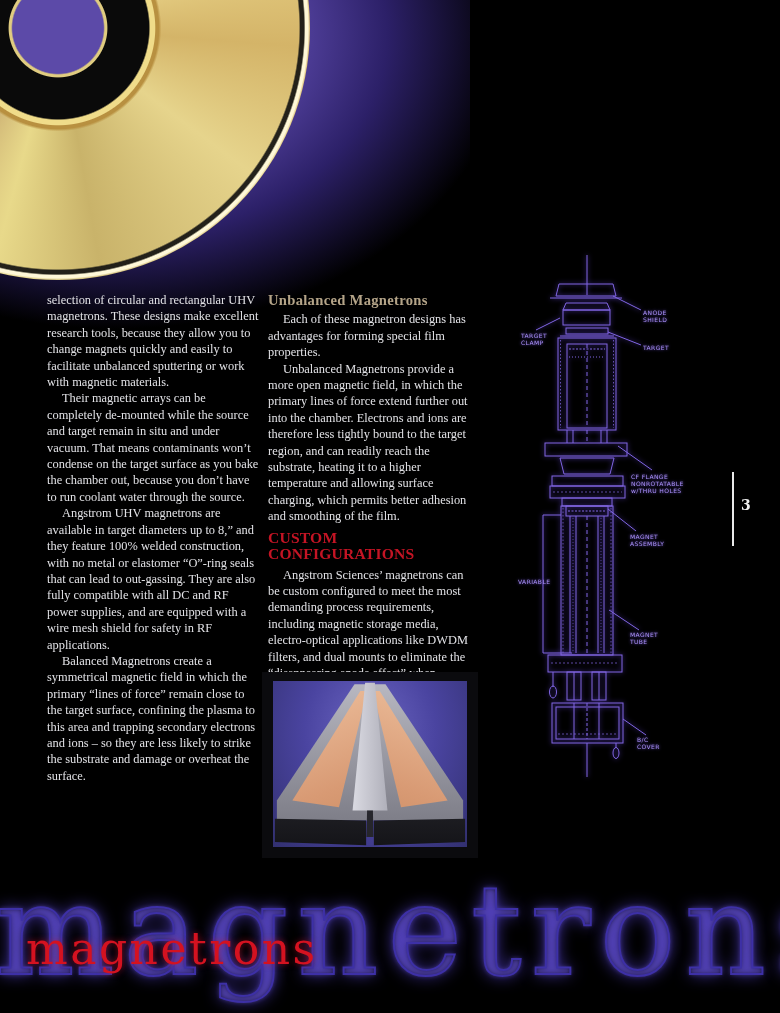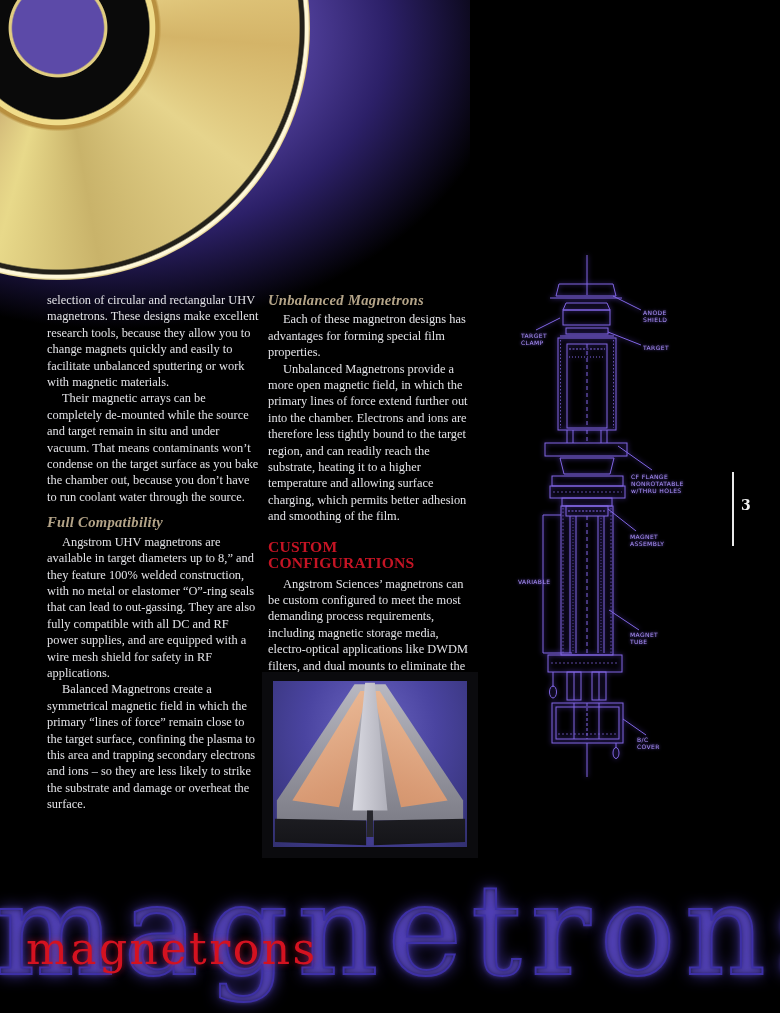--- a/index.html
+++ b/index.html
@@ -22,24 +22,24 @@
         #e6d48c 88%,#c9b36a 100%);}
 
   
   .col{position:absolute;color:#e2e2e6;font-size:12.4px;line-height:16.4px;
        text-align:left;}
   .col-left{left:47px;top:292px;width:212px;}
   .col-mid{left:268px;top:292px;width:209px;}
   .col p{margin:0;}
   .ind{text-indent:15px;}
   .h-tan{color:#b4a488;font-weight:bold;font-size:14.6px;letter-spacing:.3px;
-         margin:9px 0 3px;font-style:italic;}
+         margin:9px 0 3px;}
   .h-tan.first{margin-top:0;}
   .h-red{color:#c41424;font-weight:bold;font-size:15.6px;letter-spacing:.2px;
-         margin:14px 0 4px;}
+         margin:5px 0 4px;}
 
   
   .photo{position:absolute;left:262px;top:672px;width:216px;height:186px;background:#0b0b0e;}
   .photo-inner{position:absolute;left:11px;top:9px;right:11px;bottom:11px;overflow:hidden;
     background:radial-gradient(ellipse at 50% 30%, #6c66c2, #4a44a0 48%, #323070 100%);}
   .photo-inner div{position:absolute;left:0;top:0;width:100%;height:100%;}
   .tray{clip-path:polygon(42% 2%,58% 2%,98% 72%,98% 84%,2% 84%,2% 72%);
     background:linear-gradient(180deg,#b9b9c2,#8e8e98 60%,#74747e);}
   .copper-l{clip-path:polygon(45% 6%,48.5% 6%,34% 76%,10% 72%);
     background:linear-gradient(160deg,#f0c4a2,#d89a74 55%,#c08458);}
@@ -80,21 +80,20 @@
 <body>
 
 <div id="page">
 
   <div class="bg-glow"></div>
   <div class="cd"></div>
 
   <div class="col col-left">
     <p>selection of circular and rectangular UHV magnetrons.  These designs make excellent research tools, because they allow you to change magnets quickly and easily to facilitate unbalanced sputtering or work with magnetic materials.</p>
     <p class="ind">Their magnetic arrays can be completely de-mounted while the source and target remain in situ and under vacuum.  That means contaminants won’t condense on the target surface as you bake the chamber out, because you don’t have to run coolant water through the source.</p>
-    <div class="h-tan">Full Compatibility</div>
     <p class="ind">Angstrom UHV magnetrons are available in target diameters up to 8,” and they feature 100% welded construction, with no metal or elastomer “O”-ring seals that can lead to out-gassing.  They are also fully compatible with all DC and RF power supplies, and are equipped with a wire mesh shield for safety in RF applications.</p>
     <p class="ind">Balanced Magnetrons create a symmetrical magnetic field in which the primary “lines of force” remain close to the target surface, confining the plasma to this area and trapping secondary electrons and ions – so they are less likely to strike the substrate and damage or overheat the surface.</p>
   </div>
 
   <div class="col col-mid">
     <div class="h-tan first">Unbalanced Magnetrons</div>
     <p class="ind">Each of these magnetron designs has advantages for forming special film properties.</p>
     <p class="ind">Unbalanced Magnetrons  provide a more open magnetic field, in which the primary lines of force extend further out into the chamber.  Electrons and ions are therefore less tightly bound to the target region, and can readily reach the substrate, heating it to a higher temperature and allowing surface charging, which permits better adhesion and smoothing of the film.</p>
     <div class="h-red">CUSTOM CONFIGURATIONS</div>
     <p class="ind">Angstrom Sciences’ magnetrons can be custom configured to meet the most demanding process requirements, including magnetic storage media, electro-optical applications like DWDM filters, and dual mounts to eliminate the “disappearing anode effect” when sputtering insulators. And, of course, all of our magnetrons can be used with DC, RF, MF and pulsed power supplies.</p>

